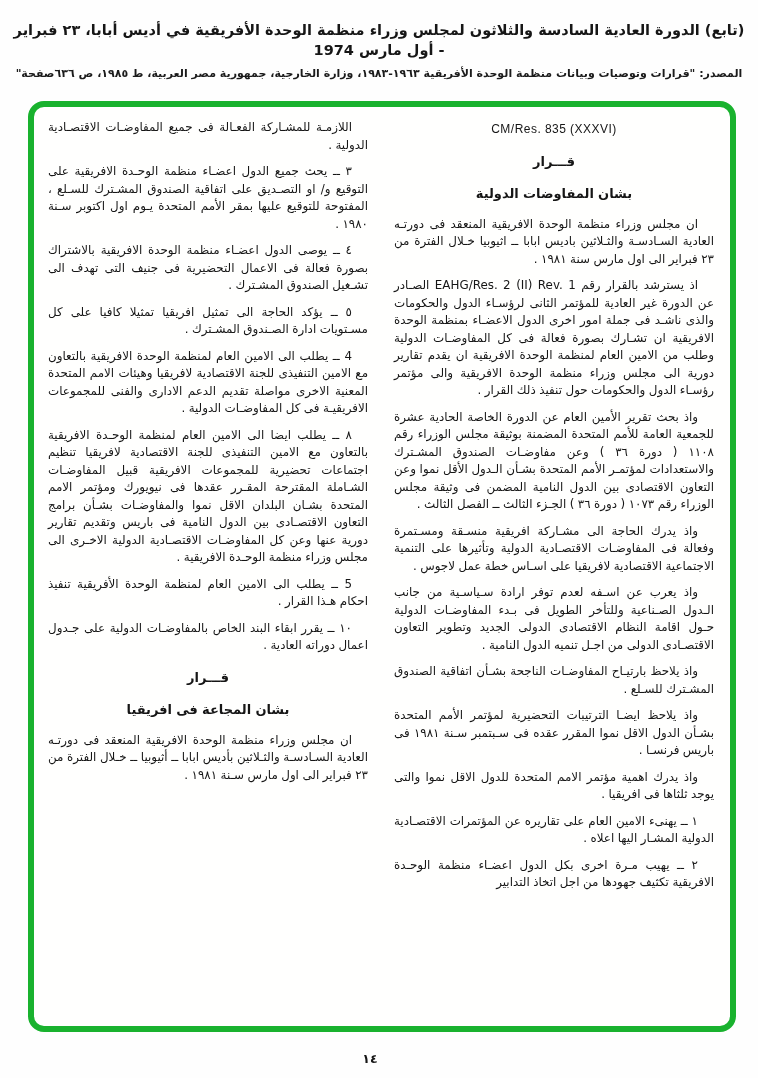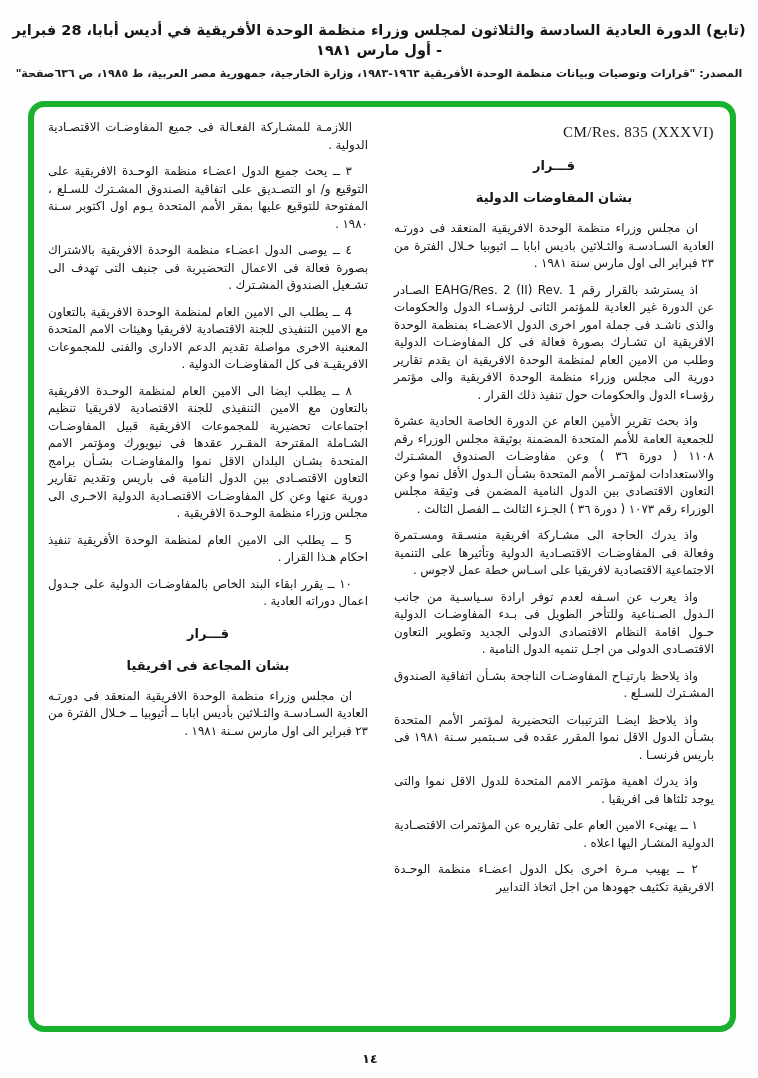--- a/index.html
+++ b/index.html
@@ -61,43 +61,43 @@
   }
   .para.heading {
     text-align: center;
     font-weight: bold;
     font-size: 13px;
     text-indent: 0;
     margin: 13px 0 13px;
   }
   .para.ref {
     direction: ltr;
-    text-align: right;
-    font-family: Liberation Serif, serif;
-    font-size: 15px;
+    text-align: center;
+    font-family: Liberation Sans, sans-serif;
+    font-size: 12px;
     letter-spacing: 0.5px;
     text-indent: 0;
     margin: 2px 0 10px;
   }
   .col-left .para.ref { margin-top: 26px; }
   .pagenum {
     position: absolute;
     bottom: 12px; left: 0; right: 18px;
     text-align: center;
     font-size: 12.5px;
     font-weight: bold;
   }
 </style>
 </head>
 <body>
 
 <div class="page">
 
   <div class="header">
-    <div class="header-line1">(تابع) الدورة العادية السادسة والثلاثون لمجلس وزراء منظمة الوحدة الأفريقية في أديس أبابا، 28 فبراير - أول مارس ١٩٨١</div>
+    <div class="header-line1">(تابع) الدورة العادية السادسة والثلاثون لمجلس وزراء منظمة الوحدة الأفريقية في أديس أبابا، ٢٣ فبراير - أول مارس 1974</div>
     <div class="header-line2">المصدر: "قرارات وتوصيات وبيانات منظمة الوحدة الأفريقية ١٩٦٣-١٩٨٣، وزارة الخارجية، جمهورية مصر العربية، ط ١٩٨٥، ص ٦٣٦صفحة"</div>
   </div>
 
   <div class="frame">
     <div class="cols">
       <div class="col col-right">
           <div class="para ref" dir="ltr">CM/Res. 835 (XXXVI)</div>
           <div class="para heading" dir="rtl">قـــرار</div>
           <div class="para heading" dir="rtl">بشان المفاوضات الدولية</div>
           <div class="para body" dir="rtl">ان مجلس وزراء منظمة الوحدة الافريقية المنعقد فى دورتـه العادية السـادسـة والثـلاثين باديس ابابا ــ اثيوبيا خـلال الفترة من ٢٣ فبراير الى اول مارس سنة ١٩٨١ .</div>
@@ -108,20 +108,21 @@
           <div class="para body" dir="rtl">واذ يلاحظ بارتيـاح المفاوضـات الناجحة بشـأن اتفاقية الصندوق المشـترك للسـلع .</div>
           <div class="para body" dir="rtl">واذ يلاحظ ايضـا الترتيبات التحضيرية لمؤتمر الأمم المتحدة بشـأن الدول الاقل نموا المقرر عقده فى سـبتمبر سـنة ١٩٨١ فى باريس فرنسـا .</div>
           <div class="para body" dir="rtl">واذ يدرك اهمية مؤتمر الامم المتحدة للدول الاقل نموا والتى يوجد ثلثاها فى افريقيا .</div>
           <div class="para body" dir="rtl">١ ــ يهنىء الامين العام على تقاريره عن المؤتمرات الاقتصـادية الدولية المشـار اليها اعلاه .</div>
           <div class="para body" dir="rtl">٢ ــ يهيب مـرة اخرى بكل الدول اعضـاء منظمة الوحـدة الافريقية تكثيف جهودها من اجل اتخاذ التدابير</div>
         </div>
       <div class="col col-left">
           <div class="para body" dir="rtl">اللازمـة للمشـاركة الفعـالة فى جميع المفاوضـات الاقتصـادية الدولية .</div>
           <div class="para body" dir="rtl">٣ ــ يحث جميع الدول اعضـاء منظمة الوحـدة الافريقية على التوقيع و/ او التصـديق على اتفاقية الصندوق المشـترك للسـلع ، المفتوحة للتوقيع عليها بمقر الأمم المتحدة يـوم اول اكتوبر سـنة ١٩٨٠ .</div>
           <div class="para body" dir="rtl">٤ ــ يوصى الدول اعضـاء منظمة الوحدة الافريقية بالاشتراك بصورة فعالة فى الاعمال التحضيرية فى جنيف التى تهدف الى تشـغيل الصندوق المشـترك .</div>
+          <div class="para body" dir="rtl">٥ ــ يؤكد الحاجة الى تمثيل افريقيا تمثيلا كافيا على كل مسـتويات ادارة الصـندوق المشـترك .</div>
           <div class="para body" dir="rtl">4 ــ يطلب الى الامين العام لمنظمة الوحدة الافريقية بالتعاون مع الامين التنفيذى للجنة الاقتصادية لافريقيا وهيئات الامم المتحدة المعنية الاخرى مواصلة تقديم الدعم الادارى والفنى للمجموعات الافريقيـة فى كل المفاوضـات الدولية .</div>
           <div class="para body" dir="rtl">٨ ــ يطلب ايضا الى الامين العام لمنظمة الوحـدة الافريقية بالتعاون مع الامين التنفيذى للجنة الاقتصادية لافريقيا تنظيم اجتماعات تحضيرية للمجموعات الافريقية قبيل المفاوضـات الشـاملة المقترحة المقـرر عقدها فى نيويورك ومؤتمر الامم المتحدة بشـان البلدان الاقل نموا والمفاوضـات بشـأن برامج التعاون الاقتصـادى بين الدول النامية فى باريس وتقديم تقارير دورية عنها وعن كل المفاوضـات الاقتصـادية الدولية الاخـرى الى مجلس وزراء منظمة الوحـدة الافريقية .</div>
           <div class="para body" dir="rtl">5 ــ يطلب الى الامين العام لمنظمة الوحدة الأفريقية تنفيذ احكام هـذا القرار .</div>
           <div class="para body" dir="rtl">١٠ ــ يقرر ابقاء البند الخاص بالمفاوضـات الدولية على جـدول اعمال دوراته العادية .</div>
           <div class="para heading" dir="rtl">قـــرار</div>
           <div class="para heading" dir="rtl">بشان المجاعة فى افريقيا</div>
           <div class="para body" dir="rtl">ان مجلس وزراء منظمة الوحدة الافريقية المنعقد فى دورتـه العادية السـادسـة والثـلاثين بأديس ابابا ــ أثيوبيا ــ خـلال الفترة من ٢٣ فبراير الى اول مارس سـنة ١٩٨١ .</div>
         </div>
     </div>
   </div>

